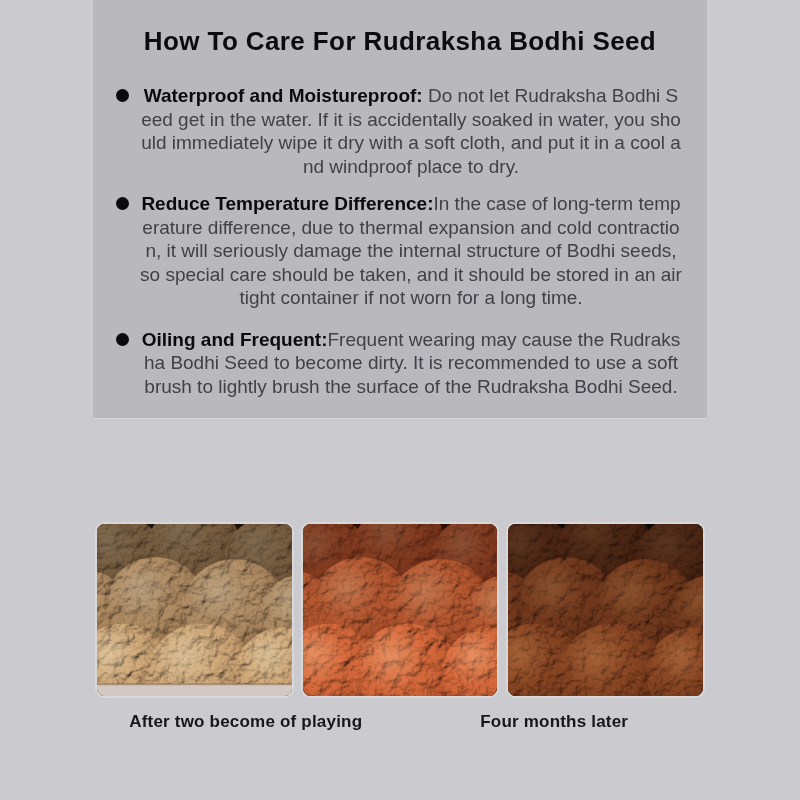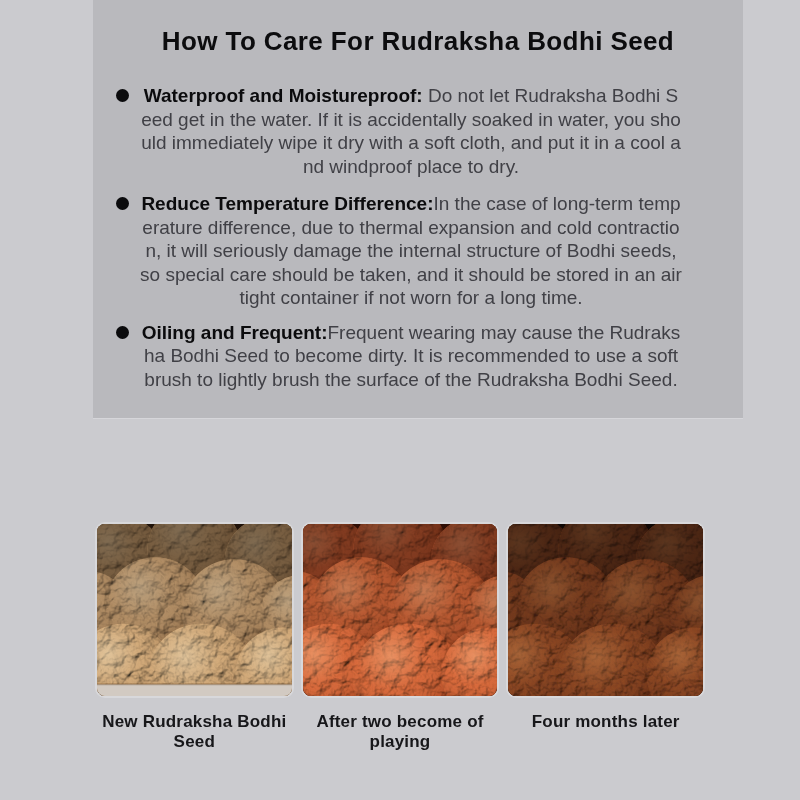--- a/index.html
+++ b/index.html
@@ -5,38 +5,37 @@
   html,body{margin:0;padding:0;background:#cbcbcf;}
   .stage{
     position:relative;width:800px;height:800px;overflow:hidden;
     background:var(--page-bg,#cbcbcf);
     font-family:"Liberation Sans","DejaVu Sans",sans-serif;
   }
   .panel{
     position:absolute;left:93px;top:0;width:614px;height:418px;
     background:var(--panel-bg,#b9b9bd);
     box-shadow:0 1px 0 #d6d6da;
-    padding-left:36px;
   }
   .page-title{
     position:absolute;left:0;top:26px;width:100%;margin:0;
     text-align:center;font-size:26px;font-weight:bold;
     color:var(--title-color,#0c0c0e);letter-spacing:.4px;
   }
   .care-list{
     position:absolute;left:23px;top:84px;width:566px;
     margin:0;padding:0;list-style:none;
   }
   .care-item{
     position:relative;padding-left:24px;margin:0 0 14px 0;
     font-size:19px;line-height:23.5px;
     color:var(--body-color,#404046);
     word-break:break-all;text-align:center;
   }
-  .care-item:nth-child(2){margin-bottom:11px;}
+  .care-item:nth-child(2){margin-bottom:18px;}
   .care-item:nth-child(3){margin-bottom:0;}
   .care-label{font-weight:bold;color:var(--label-color,#0b0b0d);}
   .bullet-dot{
     position:absolute;left:0;top:5px;width:13px;height:13px;
     border-radius:50%;background:var(--label-color,#0b0b0d);
   }
   .gallery{
     position:absolute;left:95px;top:522px;width:610px;
     display:flex;gap:7px;
   }
@@ -290,18 +289,17 @@
           <g>
             <circle cx="190" cy="154" r="48" fill="#808080" filter="url(#tex2)"></circle>
             <circle cx="190" cy="154" r="48" fill="url(#shade2)"></circle>
           </g>
 
   </svg>
       </figure>
   </div>
 
   <div class="captions">
-    <div class="caption">New Rudraksha Bodhi Seed</div>
     <div class="caption">After two become of playing</div>
     <div class="caption">Four months later</div>
   </div>
 
 </div>
 
 </body></html>

